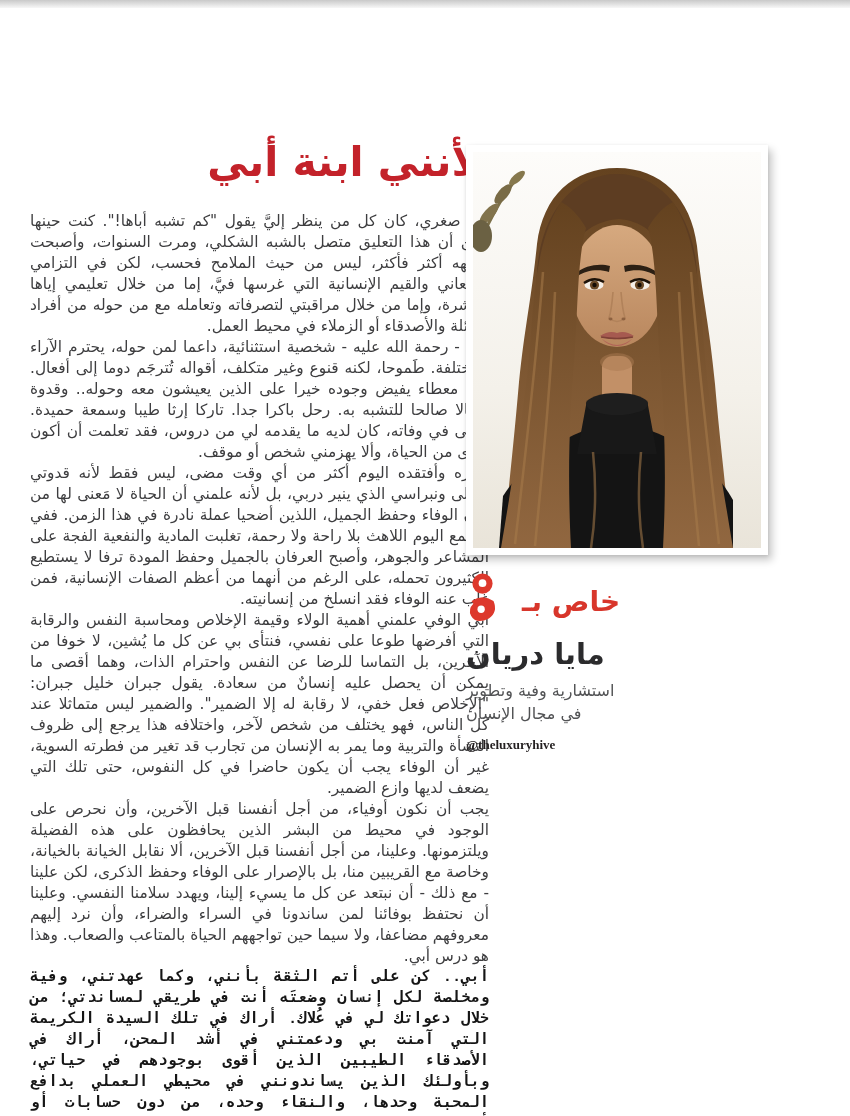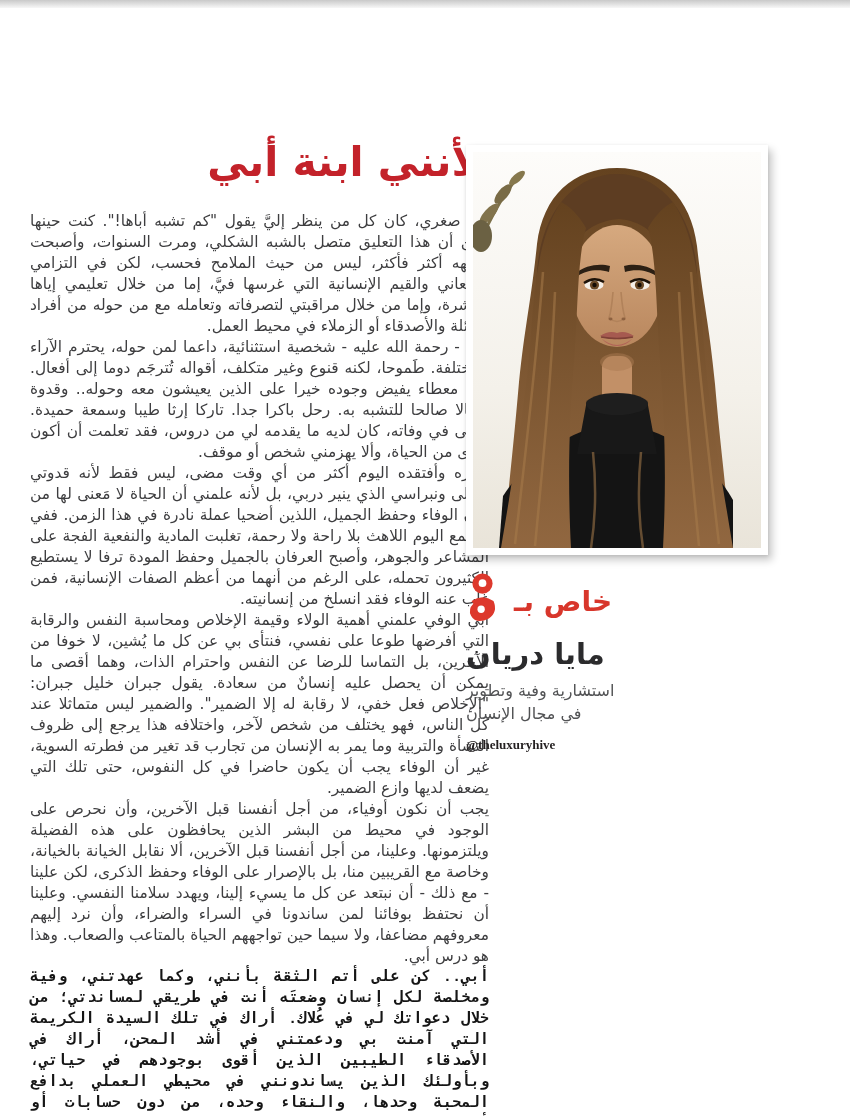--- a/index.html
+++ b/index.html
@@ -57,21 +57,21 @@
     left: 466px;
     top: 571px;
     width: 260px;
     direction: rtl;
     text-align: left;
   }
   .stamp-row {
     display: flex;
     direction: ltr;
     align-items: center;
-    gap: 15px;
+    gap: 23px;
     height: 60px;
   }
   .stamp-text {
     font-size: 28px;
     font-weight: bold;
     color: #d8362b;
     direction: rtl;
   }
   .byline-name {
     margin-top: 6px;

